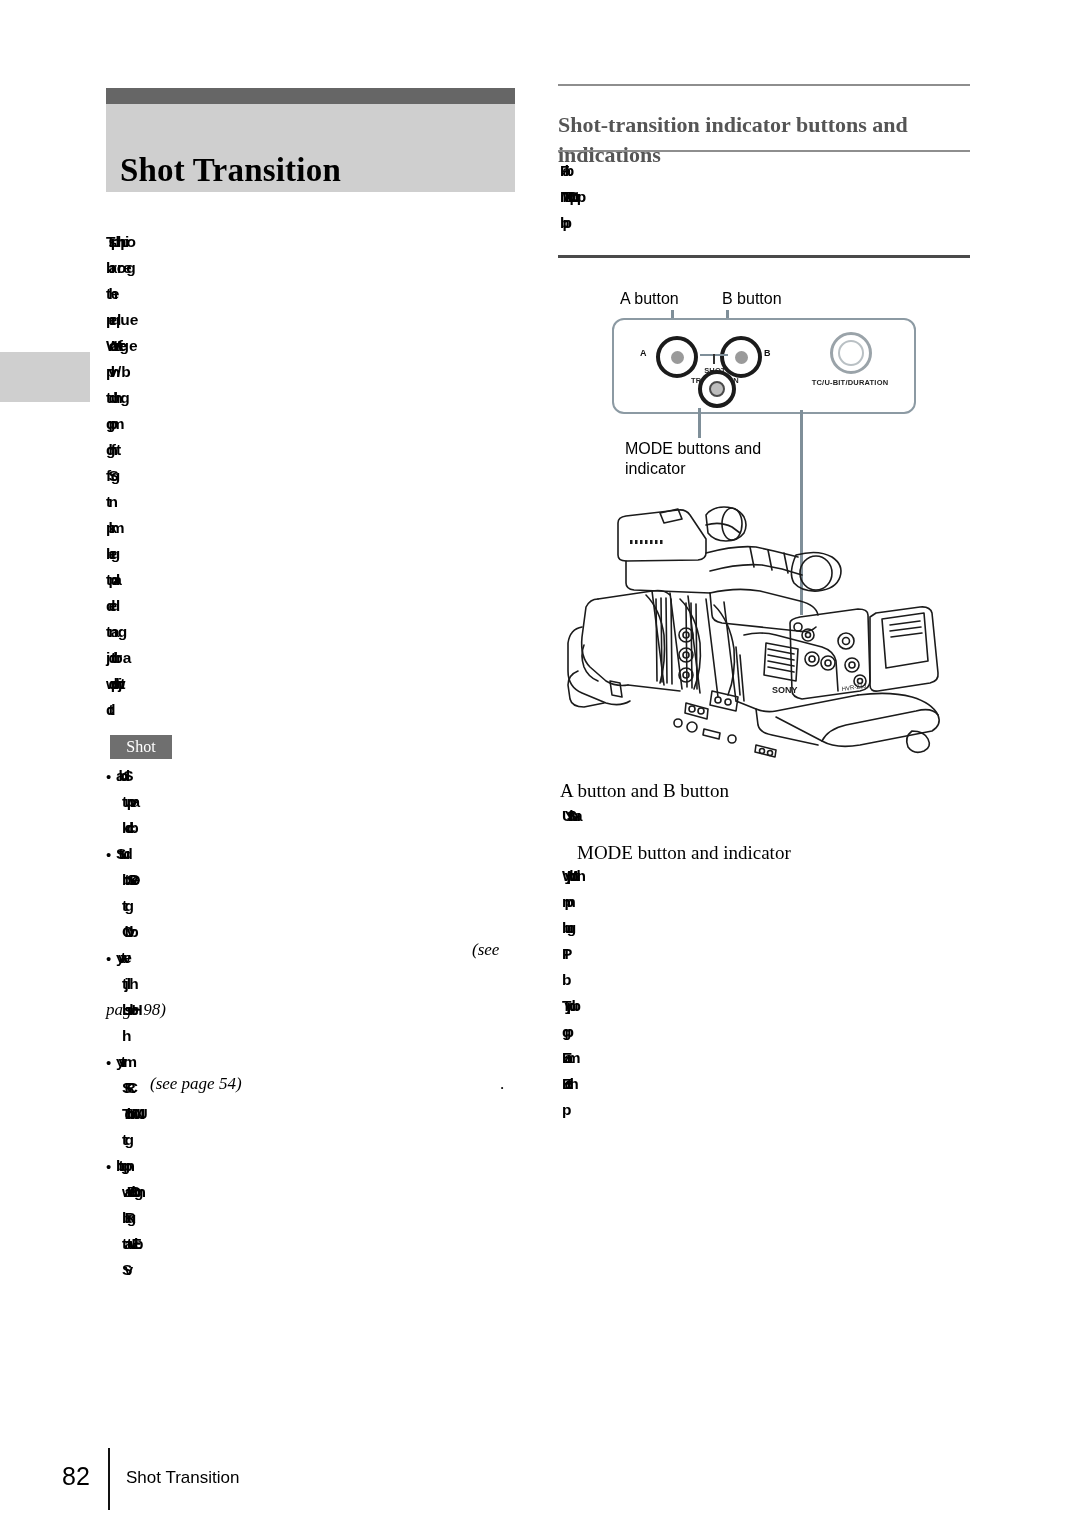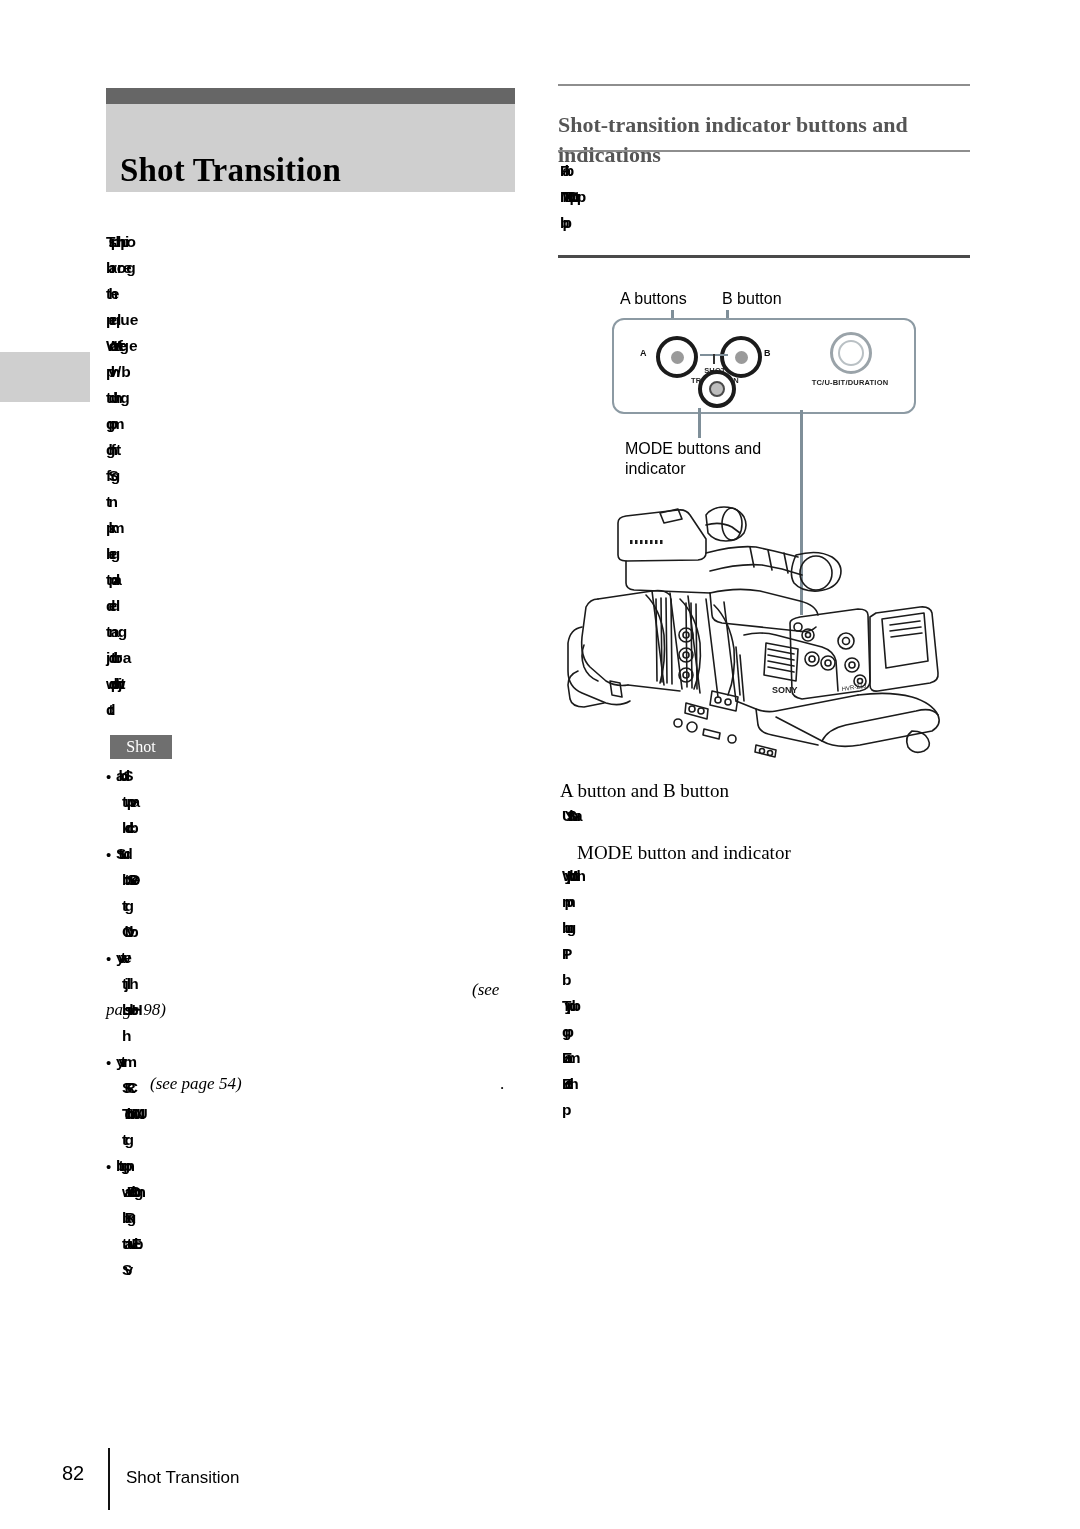--- a/index.html
+++ b/index.html
@@ -56,21 +56,21 @@
   .dial-mode::after{content:"";width:12px;height:12px;border-radius:50%;border:2px solid #4a4a4a;background:#bdbdbd;}
   .dial-tc{width:36px;height:36px;border:3px solid #9aa3a9;border-radius:50%;background:#fff;position:absolute;}
   .dial-tc::after{content:"";position:absolute;left:5px;top:5px;width:22px;height:22px;border-radius:50%;border:2px solid #b9c0c4;}
 
   .micro{position:absolute;font-family:"Liberation Sans",sans-serif;font-weight:bold;
          font-size:7.5px;color:#222;white-space:nowrap;letter-spacing:.2px;text-align:center;}
   .micro-ab{position:absolute;font-family:"Liberation Sans",sans-serif;font-weight:bold;font-size:9px;color:#111;}
 
   
   #footer-rule{position:absolute;left:108px;top:1448px;width:1.6px;height:62px;background:#111;}
-  #footer-page{position:absolute;left:62px;top:1462px;font-family:"Liberation Sans",sans-serif;font-size:20px;color:#000;}
+  #footer-page{position:absolute;left:62px;top:1462px;font-family:"Liberation Sans",sans-serif;font-size:25px;color:#000;}
   #footer-title{position:absolute;left:126px;top:1468px;font-family:"Liberation Sans",sans-serif;font-size:17px;color:#000;}
 
   
   #camera-illus{position:absolute;left:560px;top:495px;width:420px;height:275px;text-align:center;}
 </style>
 </head>
 <body>
 
 <div id="title-banner"></div>
 <div id="title-banner-top"></div>
@@ -80,21 +80,21 @@
 
 <div id="left-col"></div>
 
 <div id="notes-badge">Shot</div>
 
 <div id="rule-top"></div>
 <h2 id="right-heading">Shot-transition indicator buttons and indications</h2>
 <div id="rule-mid"></div>
 <div id="rule-bottom"></div>
 
-<div class="lbl-callout" style="left:620px;top:290px;">A buttons</div>
+<div class="lbl-callout" style="left:620px;top:290px;">A button</div>
 <div class="lbl-callout" style="left:722px;top:290px;">B button</div>
 <div class="lead" style="left:671px;top:310px;width:2.5px;height:32px;"></div>
 <div class="lead" style="left:726px;top:310px;width:2.5px;height:32px;"></div>
 
 <div id="panel-diagram">
   <div id="panel-box"></div>
 
   <div class="micro-ab" style="left:28px;top:30px;">A</div>
   <div class="dial-ab" style="left:44px;top:18px;"></div>
 
@@ -228,21 +228,21 @@
     <rect x="100" y="45" width="2.5" height="4"></rect>
   </g>
   <text x="212" y="198" font-family="Liberation Sans, sans-serif" font-size="9" font-weight="bold" fill="#1b1b1b">SONY</text>
   <text x="282" y="196" font-family="Liberation Sans, sans-serif" font-size="6" fill="#1b1b1b" transform="rotate(-8 282 196)">HVR-Z1J</text>
 </svg>
 </div>
 
 <div class="sec-head" style="left:560px;top:780px;">A button and B button</div>
 <div class="sec-head" style="left:577px;top:842px;">MODE button and indicator</div>
 
-<div class="pref" style="left:472px;top:980px;text-align:right;">(see</div>
+<div class="pref" style="left:472px;top:940px;text-align:right;">(see</div>
 <div class="pref" style="left:106px;top:1000px;">page 98)</div>
 <div class="pref" style="left:150px;top:1074px;">(see page 54)</div>
 <div class="dot" style="left:500px;top:1074px;">.</div>
 
 <div id="footer-rule"></div>
 <div id="footer-page">82</div>
 <div id="footer-title">Shot Transition</div>
 
 <div class="gl" style="left: 106px; top: 234px;">
     <span style="left: 0px;">Thi</span>

